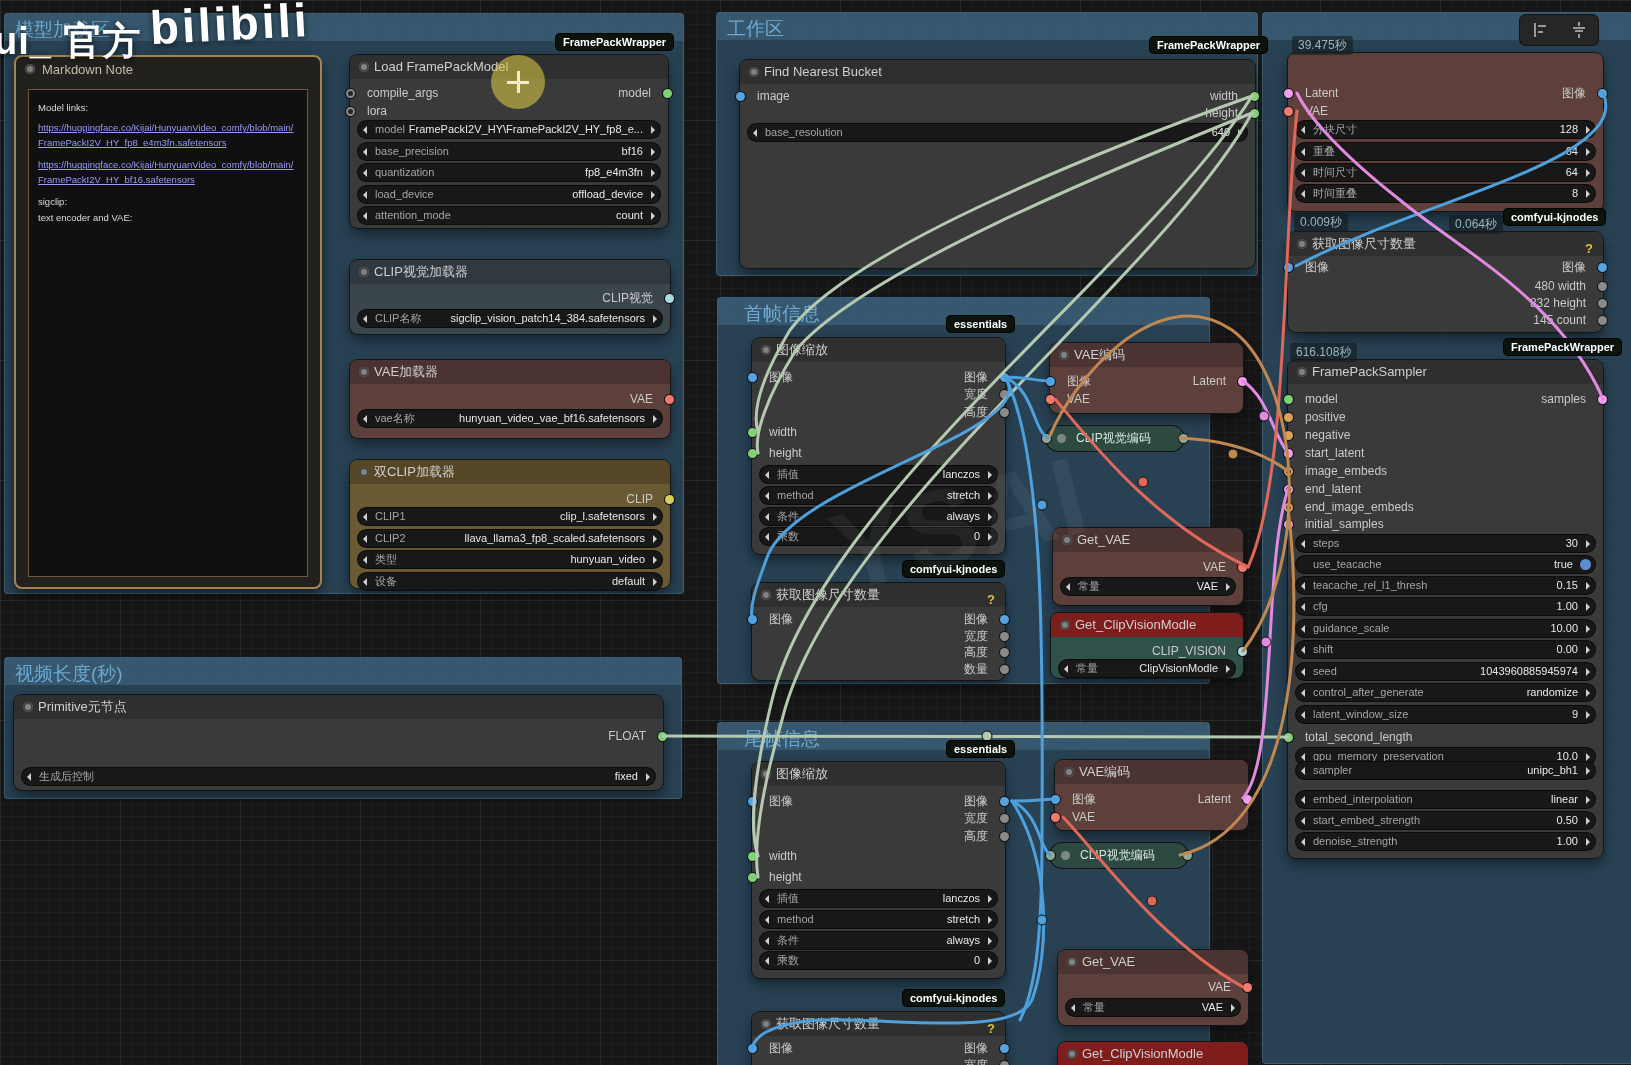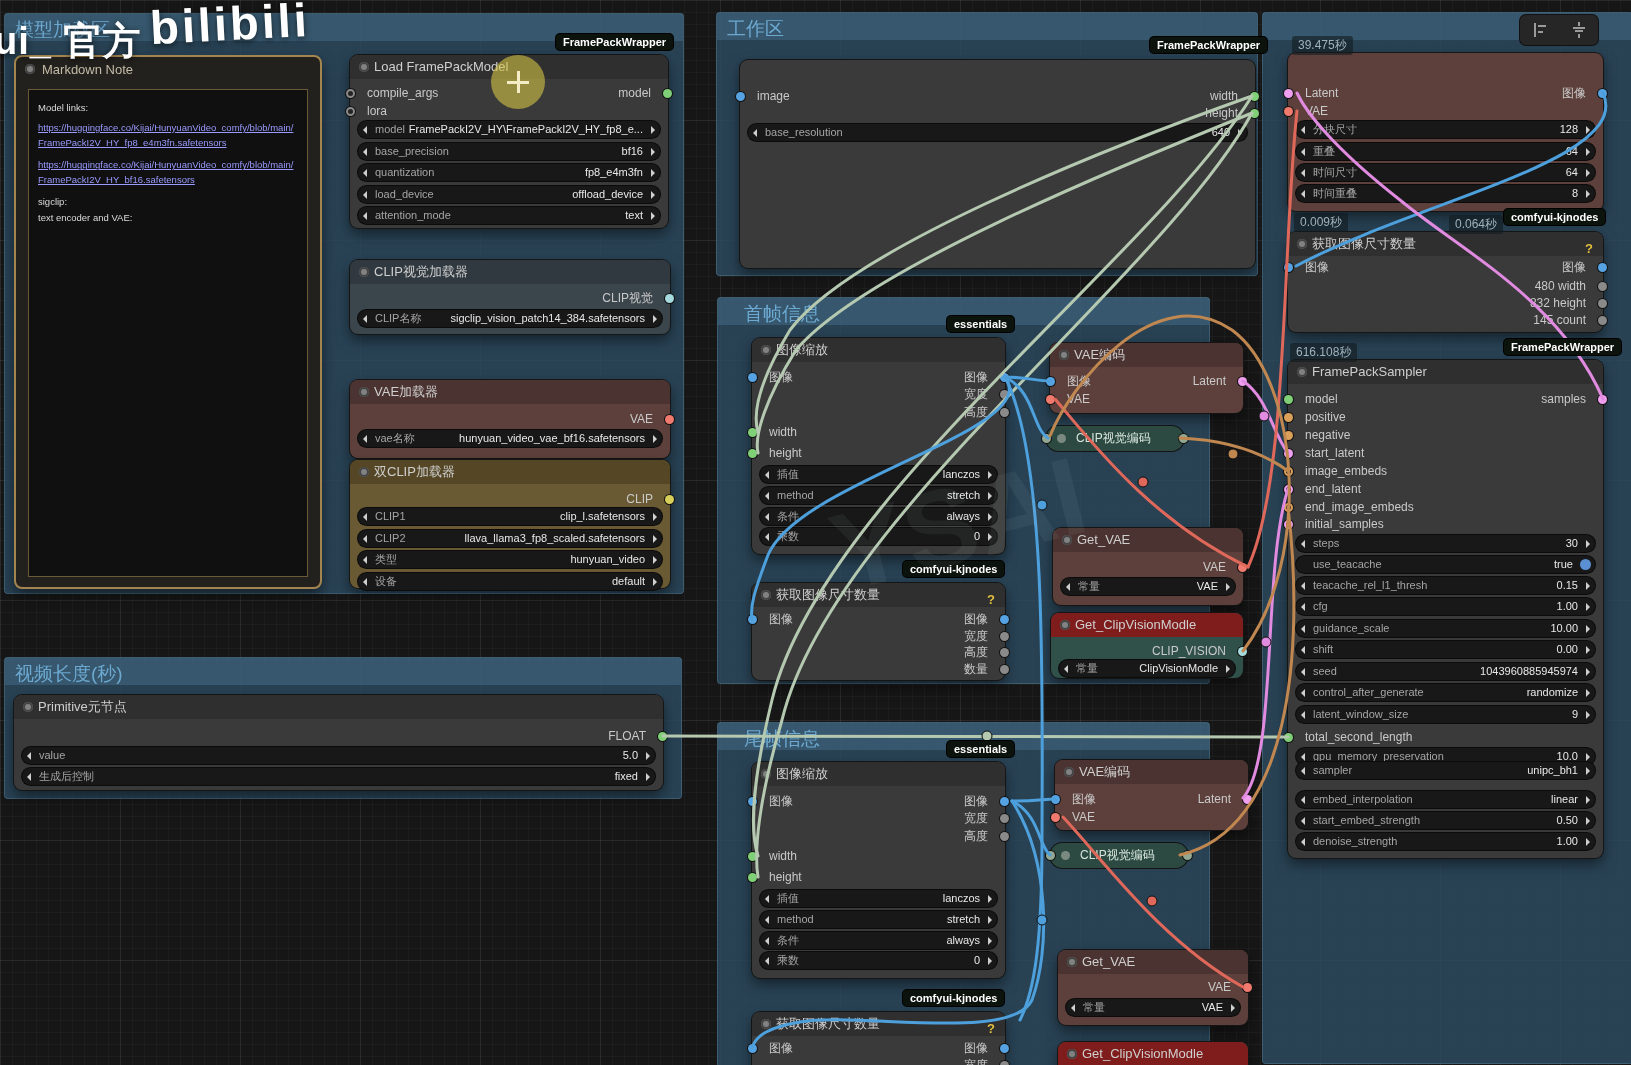--- a/index.html
+++ b/index.html
@@ -143,37 +143,37 @@
       </div>
     <div class="wrow" style="top:131px">
         <i class="arr l"></i>
         <span class="wl">load_device</span>
         <span class="wv">offload_device</span>
         <i class="arr r"></i>
       </div>
     <div class="wrow" style="top:152px">
         <i class="arr l"></i>
         <span class="wl">attention_mode</span>
-        <span class="wv">text</span>
+        <span class="wv">count</span>
         <i class="arr r"></i>
       </div>
   </div>
 
   <div class="node tealgrey" style="left:350px;top:260px;width:320px;height:74px">
     <div class="hd"><span class="tdot"></span><span>CLIP视觉加载器</span></div>
     <div class="srow out" style="top:30px"><i class="dot c-cyan"></i><span>CLIP视觉</span></div>
     <div class="wrow" style="top:50px">
         <i class="arr l"></i>
         <span class="wl">CLIP名称</span>
         <span class="wv">sigclip_vision_patch14_384.safetensors</span>
         <i class="arr r"></i>
       </div>
   </div>
 
-  <div class="node maroon" style="left:350px;top:380px;width:320px;height:78px">
+  <div class="node maroon" style="left:350px;top:360px;width:320px;height:78px">
     <div class="hd"><span class="tdot"></span><span>VAE加载器</span></div>
     <div class="srow out" style="top:31px"><i class="dot c-red"></i><span>VAE</span></div>
     <div class="wrow" style="top:50px">
         <i class="arr l"></i>
         <span class="wl">vae名称</span>
         <span class="wv">hunyuan_video_vae_bf16.safetensors</span>
         <i class="arr r"></i>
       </div>
   </div>
 
@@ -202,36 +202,31 @@
         <i class="arr l"></i>
         <span class="wl">设备</span>
         <span class="wv">default</span>
         <i class="arr r"></i>
       </div>
   </div>
 
   <div class="node" style="left:14px;top:695px;width:649px;height:95px">
     <div class="hd"><span class="tdot"></span><span>Primitive元节点</span></div>
     <div class="srow out" style="top:33px"><i class="dot c-green"></i><span>FLOAT</span></div>
-    <div class="wrow" style="top:52px">
-        <i class="arr l"></i>
-        <span class="wl">value</span>
-        <span class="wv">5.0</span>
-        <i class="arr r"></i>
-      </div>
     <div class="wrow" style="top:73px">
         <i class="arr l"></i>
         <span class="wl">生成后控制</span>
         <span class="wv">fixed</span>
         <i class="arr r"></i>
       </div>
   </div>
 
   <div class="badge" style="left:1150px;top:37px">FramePackWrapper</div>
   <div class="node" style="left:740px;top:60px;width:515px;height:208px">
+    <div class="hd"><span class="tdot"></span><span>Find Nearest Bucket</span></div>
     <div class="srow in" style="top:28px"><i class="dot c-blue"></i><span>image</span></div>
     <div class="srow out" style="top:28px"><i class="dot c-green"></i><span>width</span></div>
     <div class="srow out" style="top:45px"><i class="dot c-green"></i><span>height</span></div>
     <div class="wrow" style="top:64px">
         <i class="arr l"></i>
         <span class="wl">base_resolution</span>
         <span class="wv">640</span>
         <i class="arr r"></i>
       </div>
   </div>

